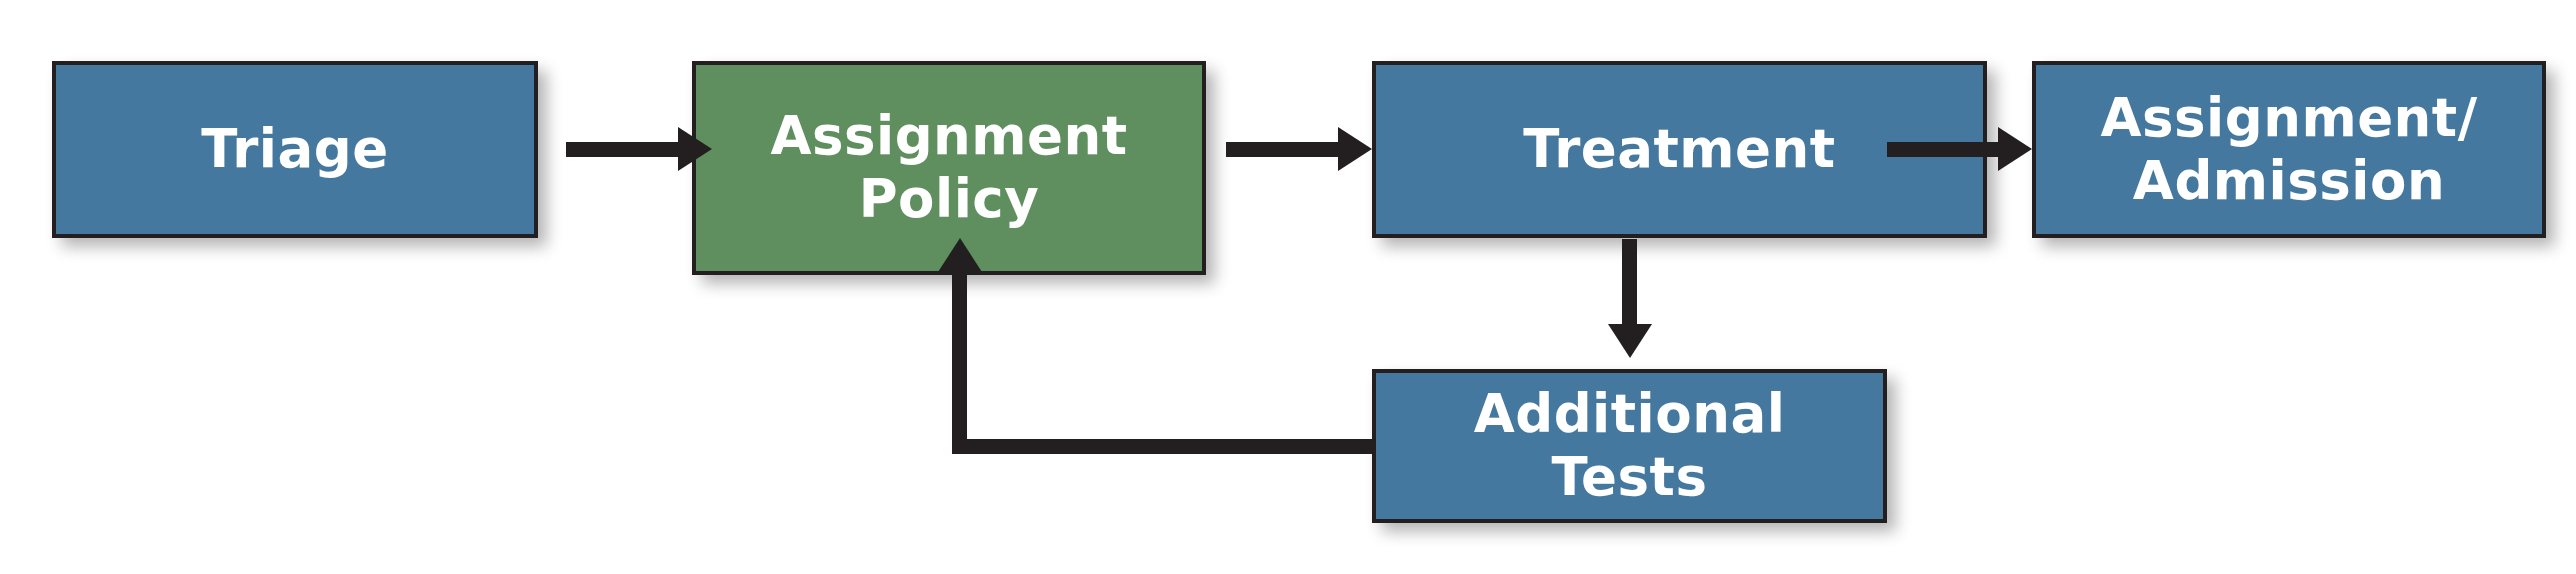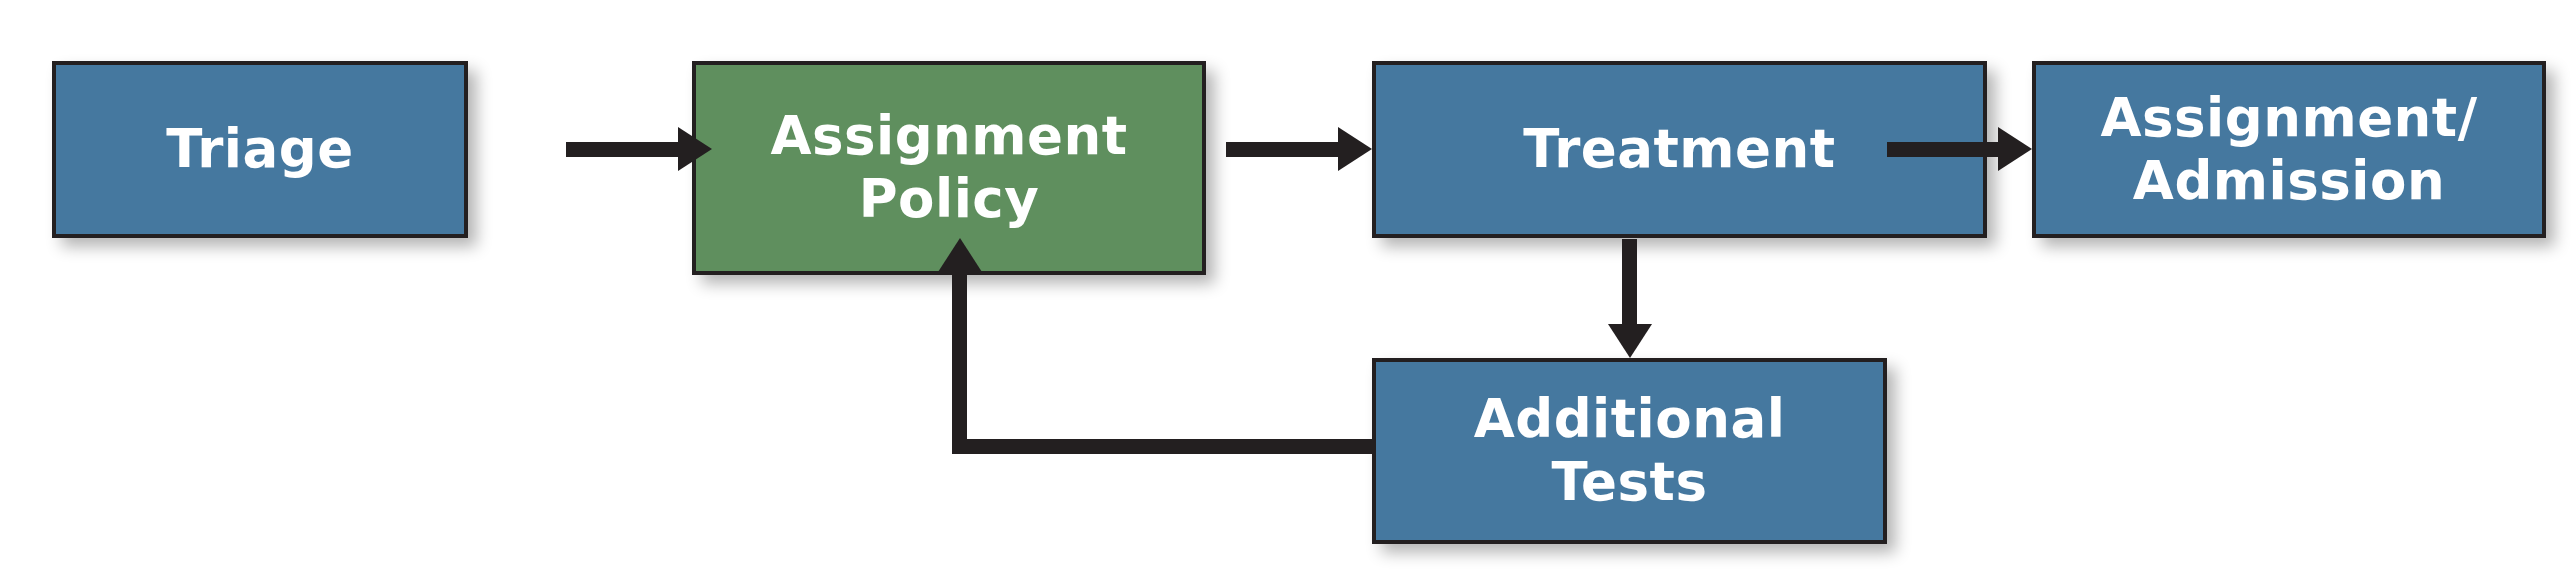--- a/index.html
+++ b/index.html
@@ -63,39 +63,39 @@
     border-right: 22px solid transparent;
     border-bottom: 34px solid #231f20;
   }
   .edge-group { position: absolute; inset: 0; pointer-events: none; }
 </style>
 </head>
 <body>
 
 <div id="canvas">
 
-  <div class="node blue" style="left:52px; top:61px; width:416px; height:177px;">
+  <div class="node blue" style="left:52px; top:61px; width:486px; height:177px;">
     <span>Triage</span>
   </div>
 
   <div class="node green" style="left:692px; top:61px; width:514px; height:214px;">
     <span>Assignment
 Policy</span>
   </div>
 
   <div class="node blue" style="left:1372px; top:61px; width:615px; height:177px;">
     <span>Treatment</span>
   </div>
 
   <div class="node blue" style="left:2032px; top:61px; width:514px; height:177px;">
     <span>Assignment/
 Admission</span>
   </div>
 
-  <div class="node blue" style="left:1372px; top:358px; width:515px; height:186px;justify-content:center;">
+  <div class="node blue" style="left:1372px; top:369px; width:515px; height:154px;justify-content:center;">
     <span>Additional
 Tests</span>
   </div>
 
   <div class="edge-group">
     <div class="edge-line" style="left:566px; top:142px; width:114px; height:15px;"></div>
     <div class="arrow-head arrow-right" style="left:678px; top:127px;"></div>
   </div>
 
   <div class="edge-group">

